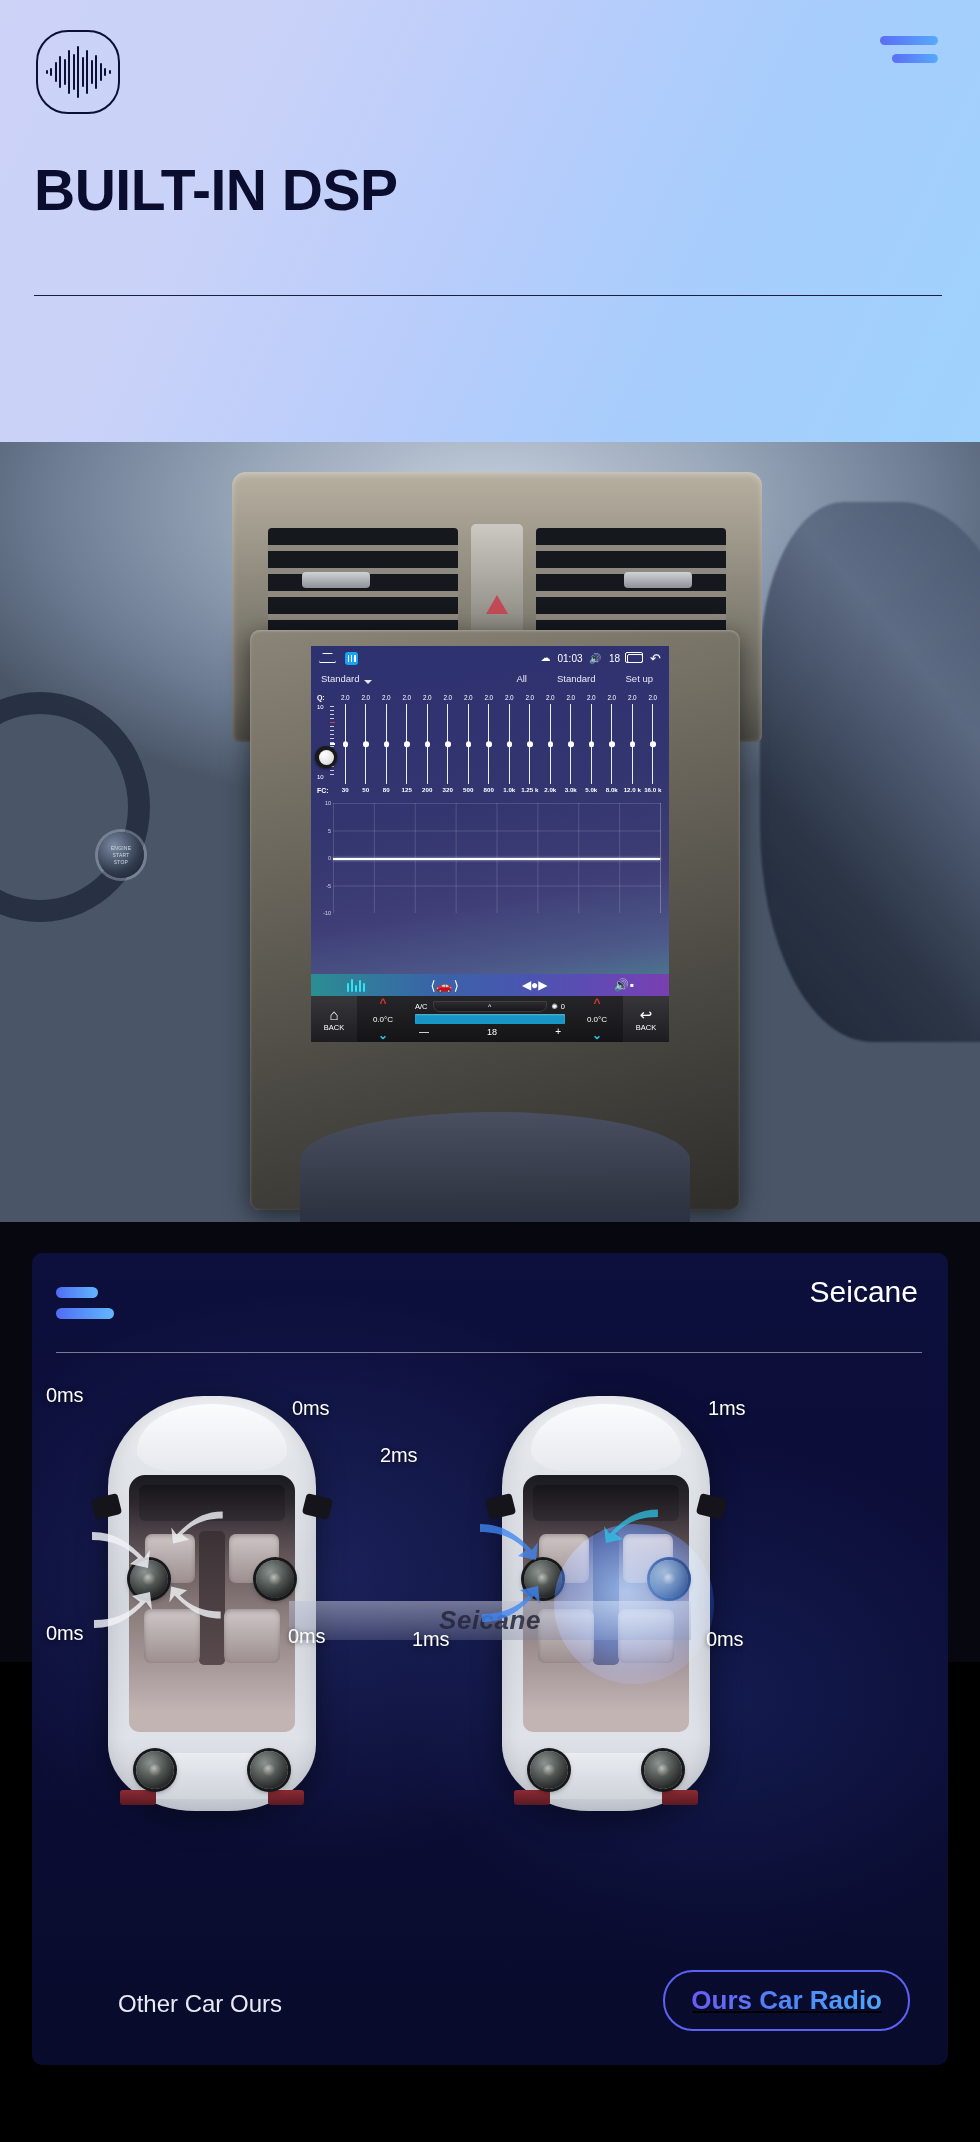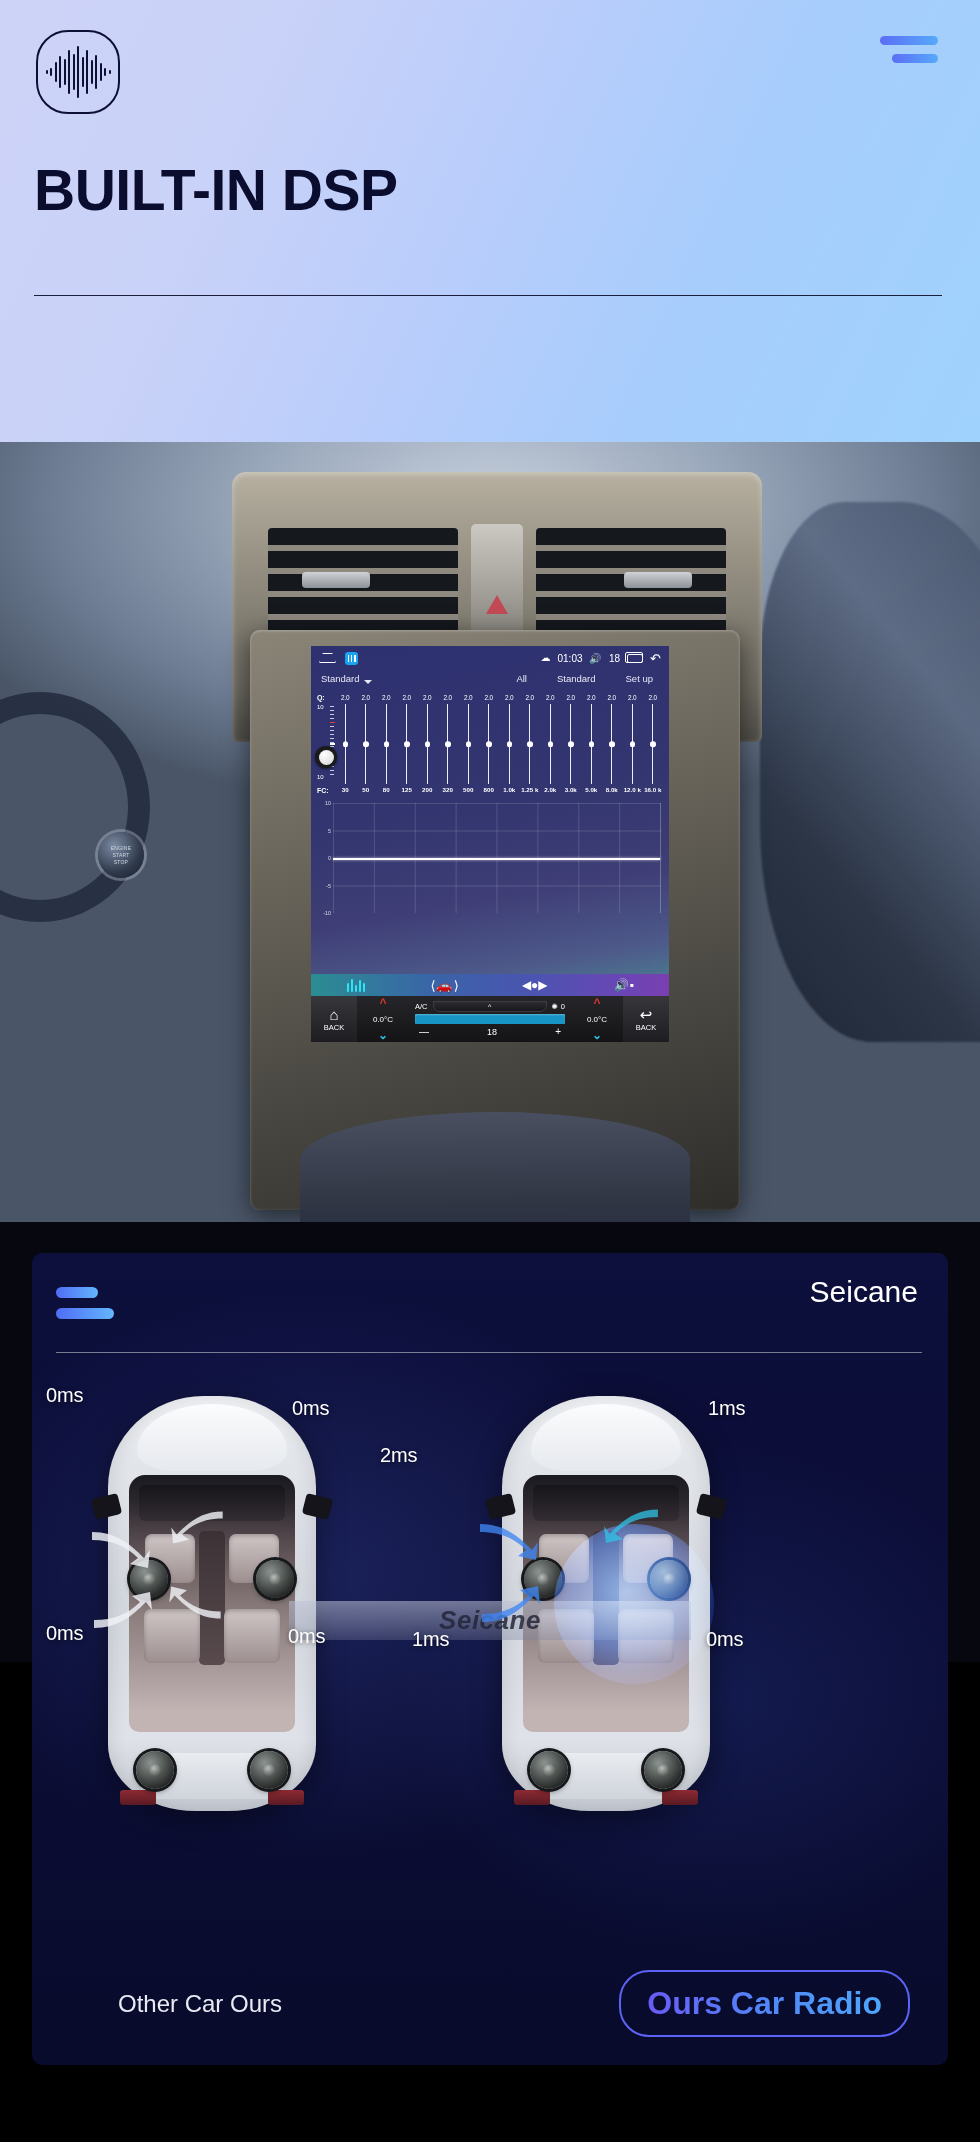--- a/index.html
+++ b/index.html
@@ -542,22 +542,23 @@
 
   .ct-caption-left {
     position: absolute; left: 118px; top: 1990px;
     font-size: 24px; color: #e9eaf4;
   }
   .ct-button {
     position: absolute; right: 70px; top: 1970px;
     padding: 13px 26px;
     border: 2px solid #5a63f5;
     border-radius: 30px;
-    font-size: 32px; font-weight: 700;
+    font-size: 26px; font-weight: 700;
     background: transparent;
+    text-decoration: underline;
   }
   .ct-button span {
     background: linear-gradient(90deg, #6a5bf6 0%, #4f8bf8 55%, #4fa6fb 100%);
     -webkit-background-clip: text;
     background-clip: text;
     color: transparent;
   }
   .watermark {
     position: absolute; left: 0; right: 0; bottom: 22px;
     display: flex; justify-content: center;

